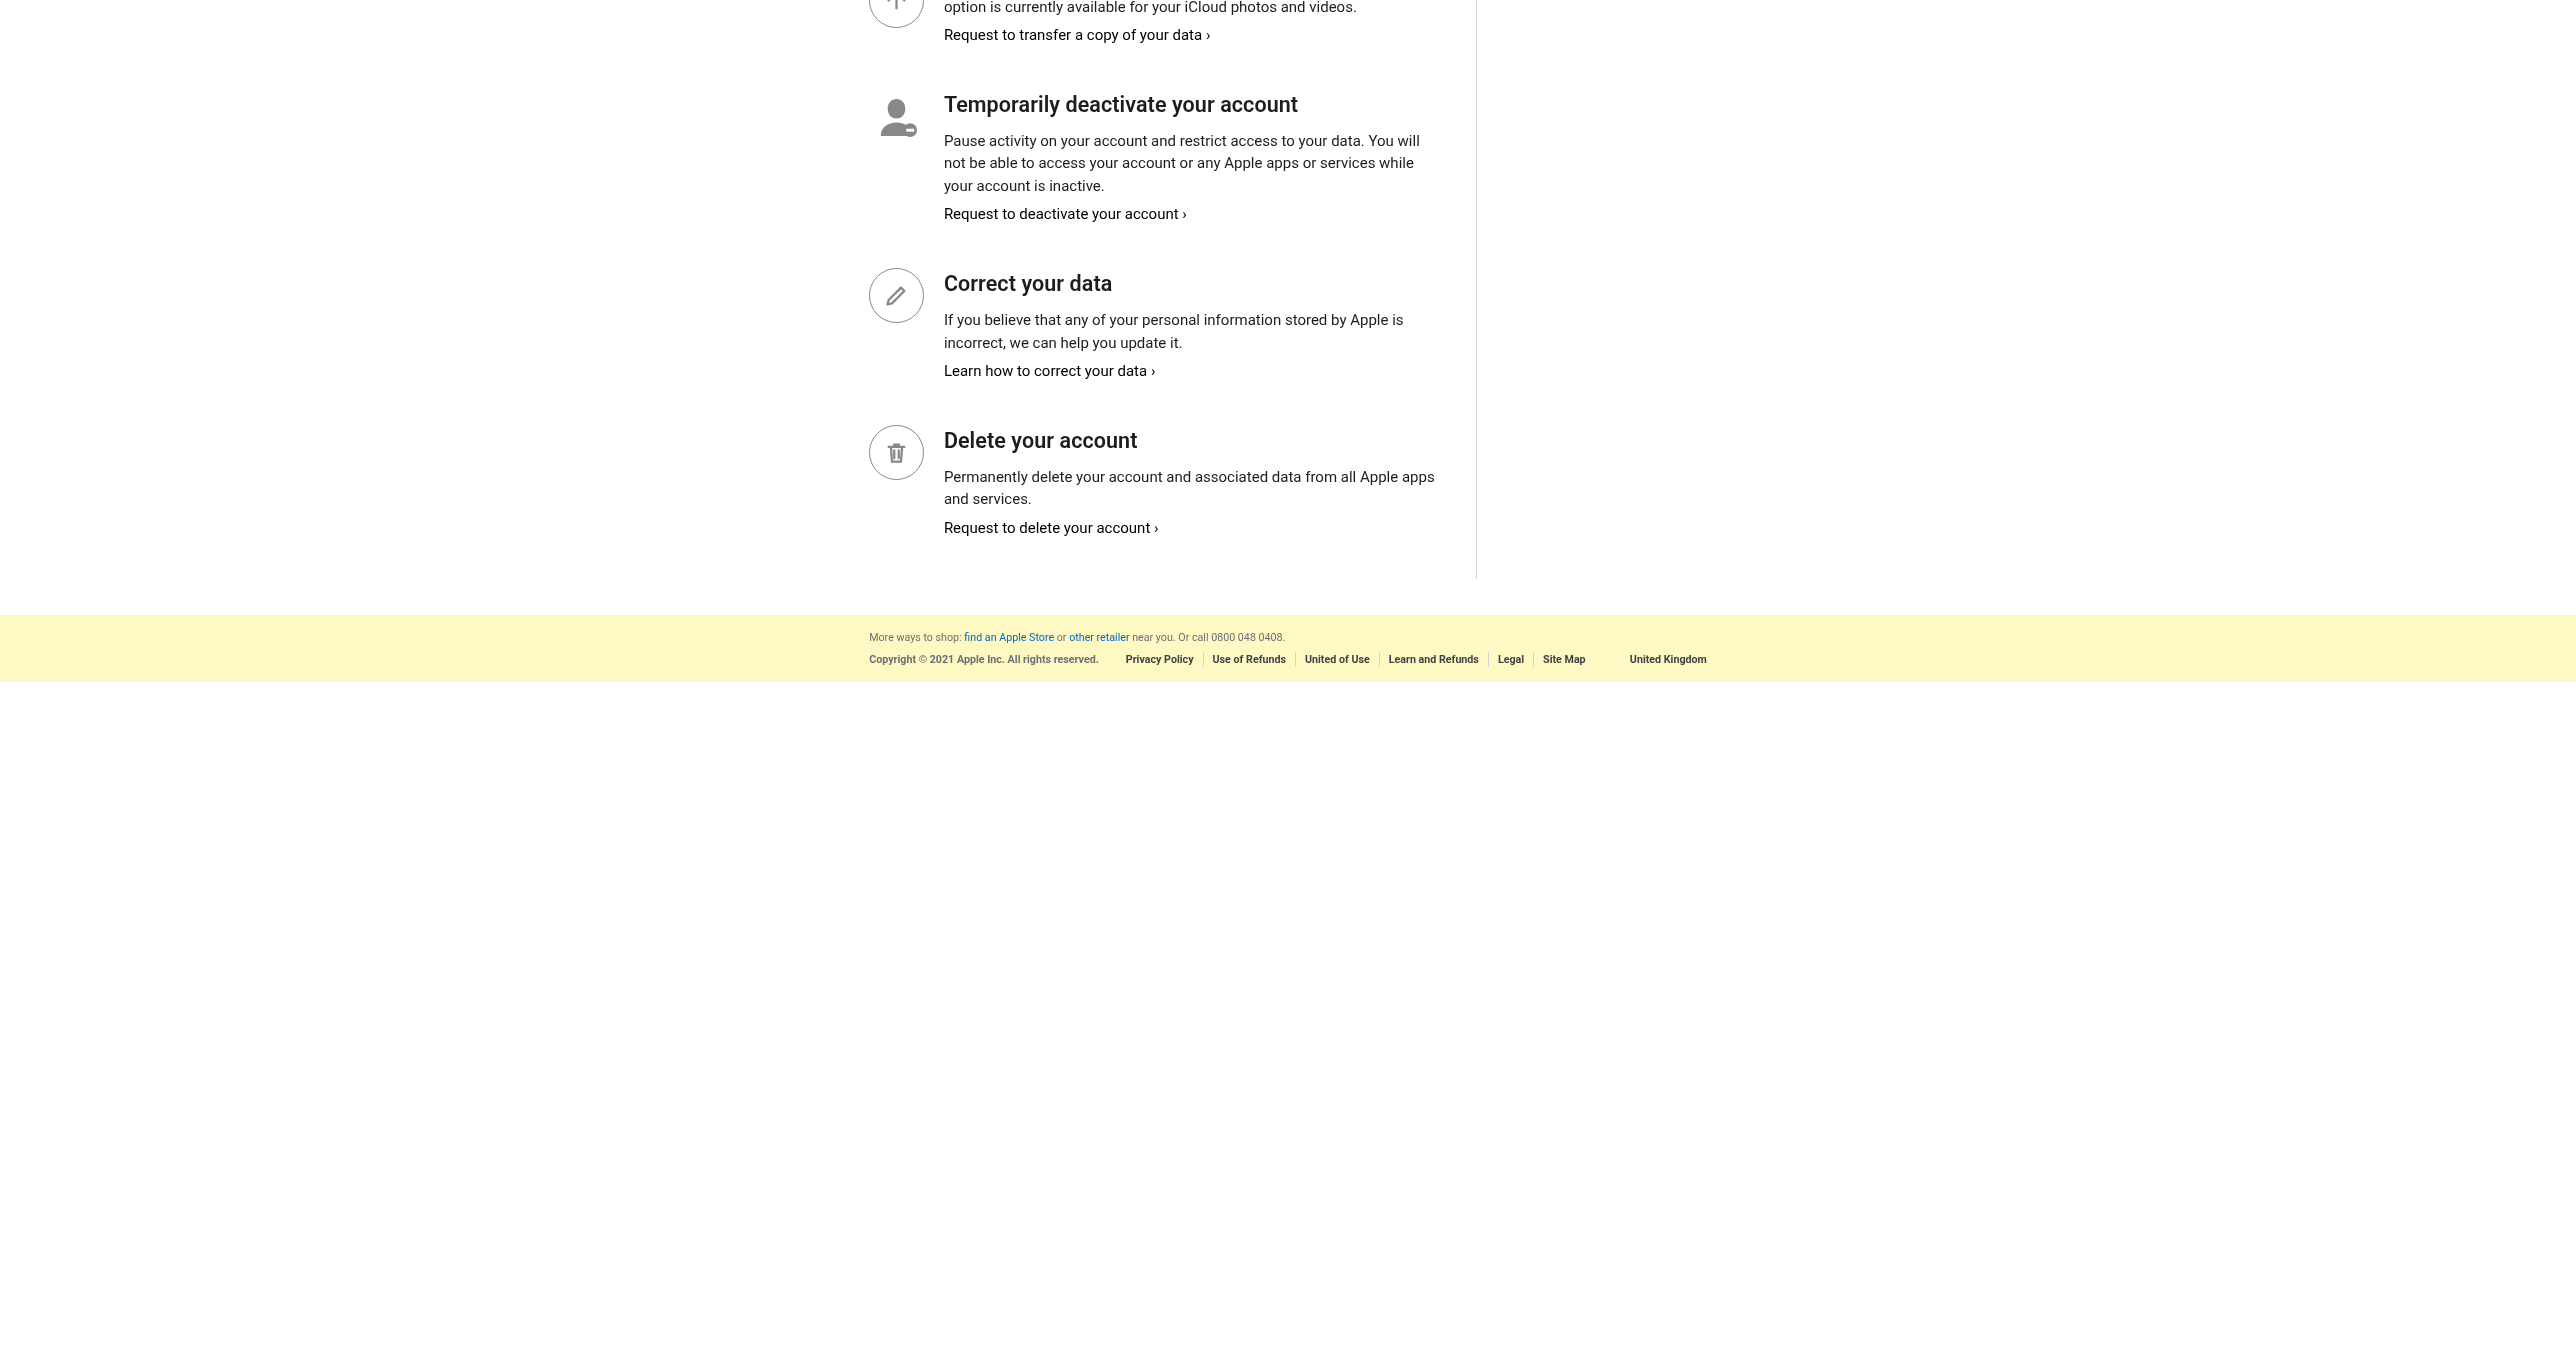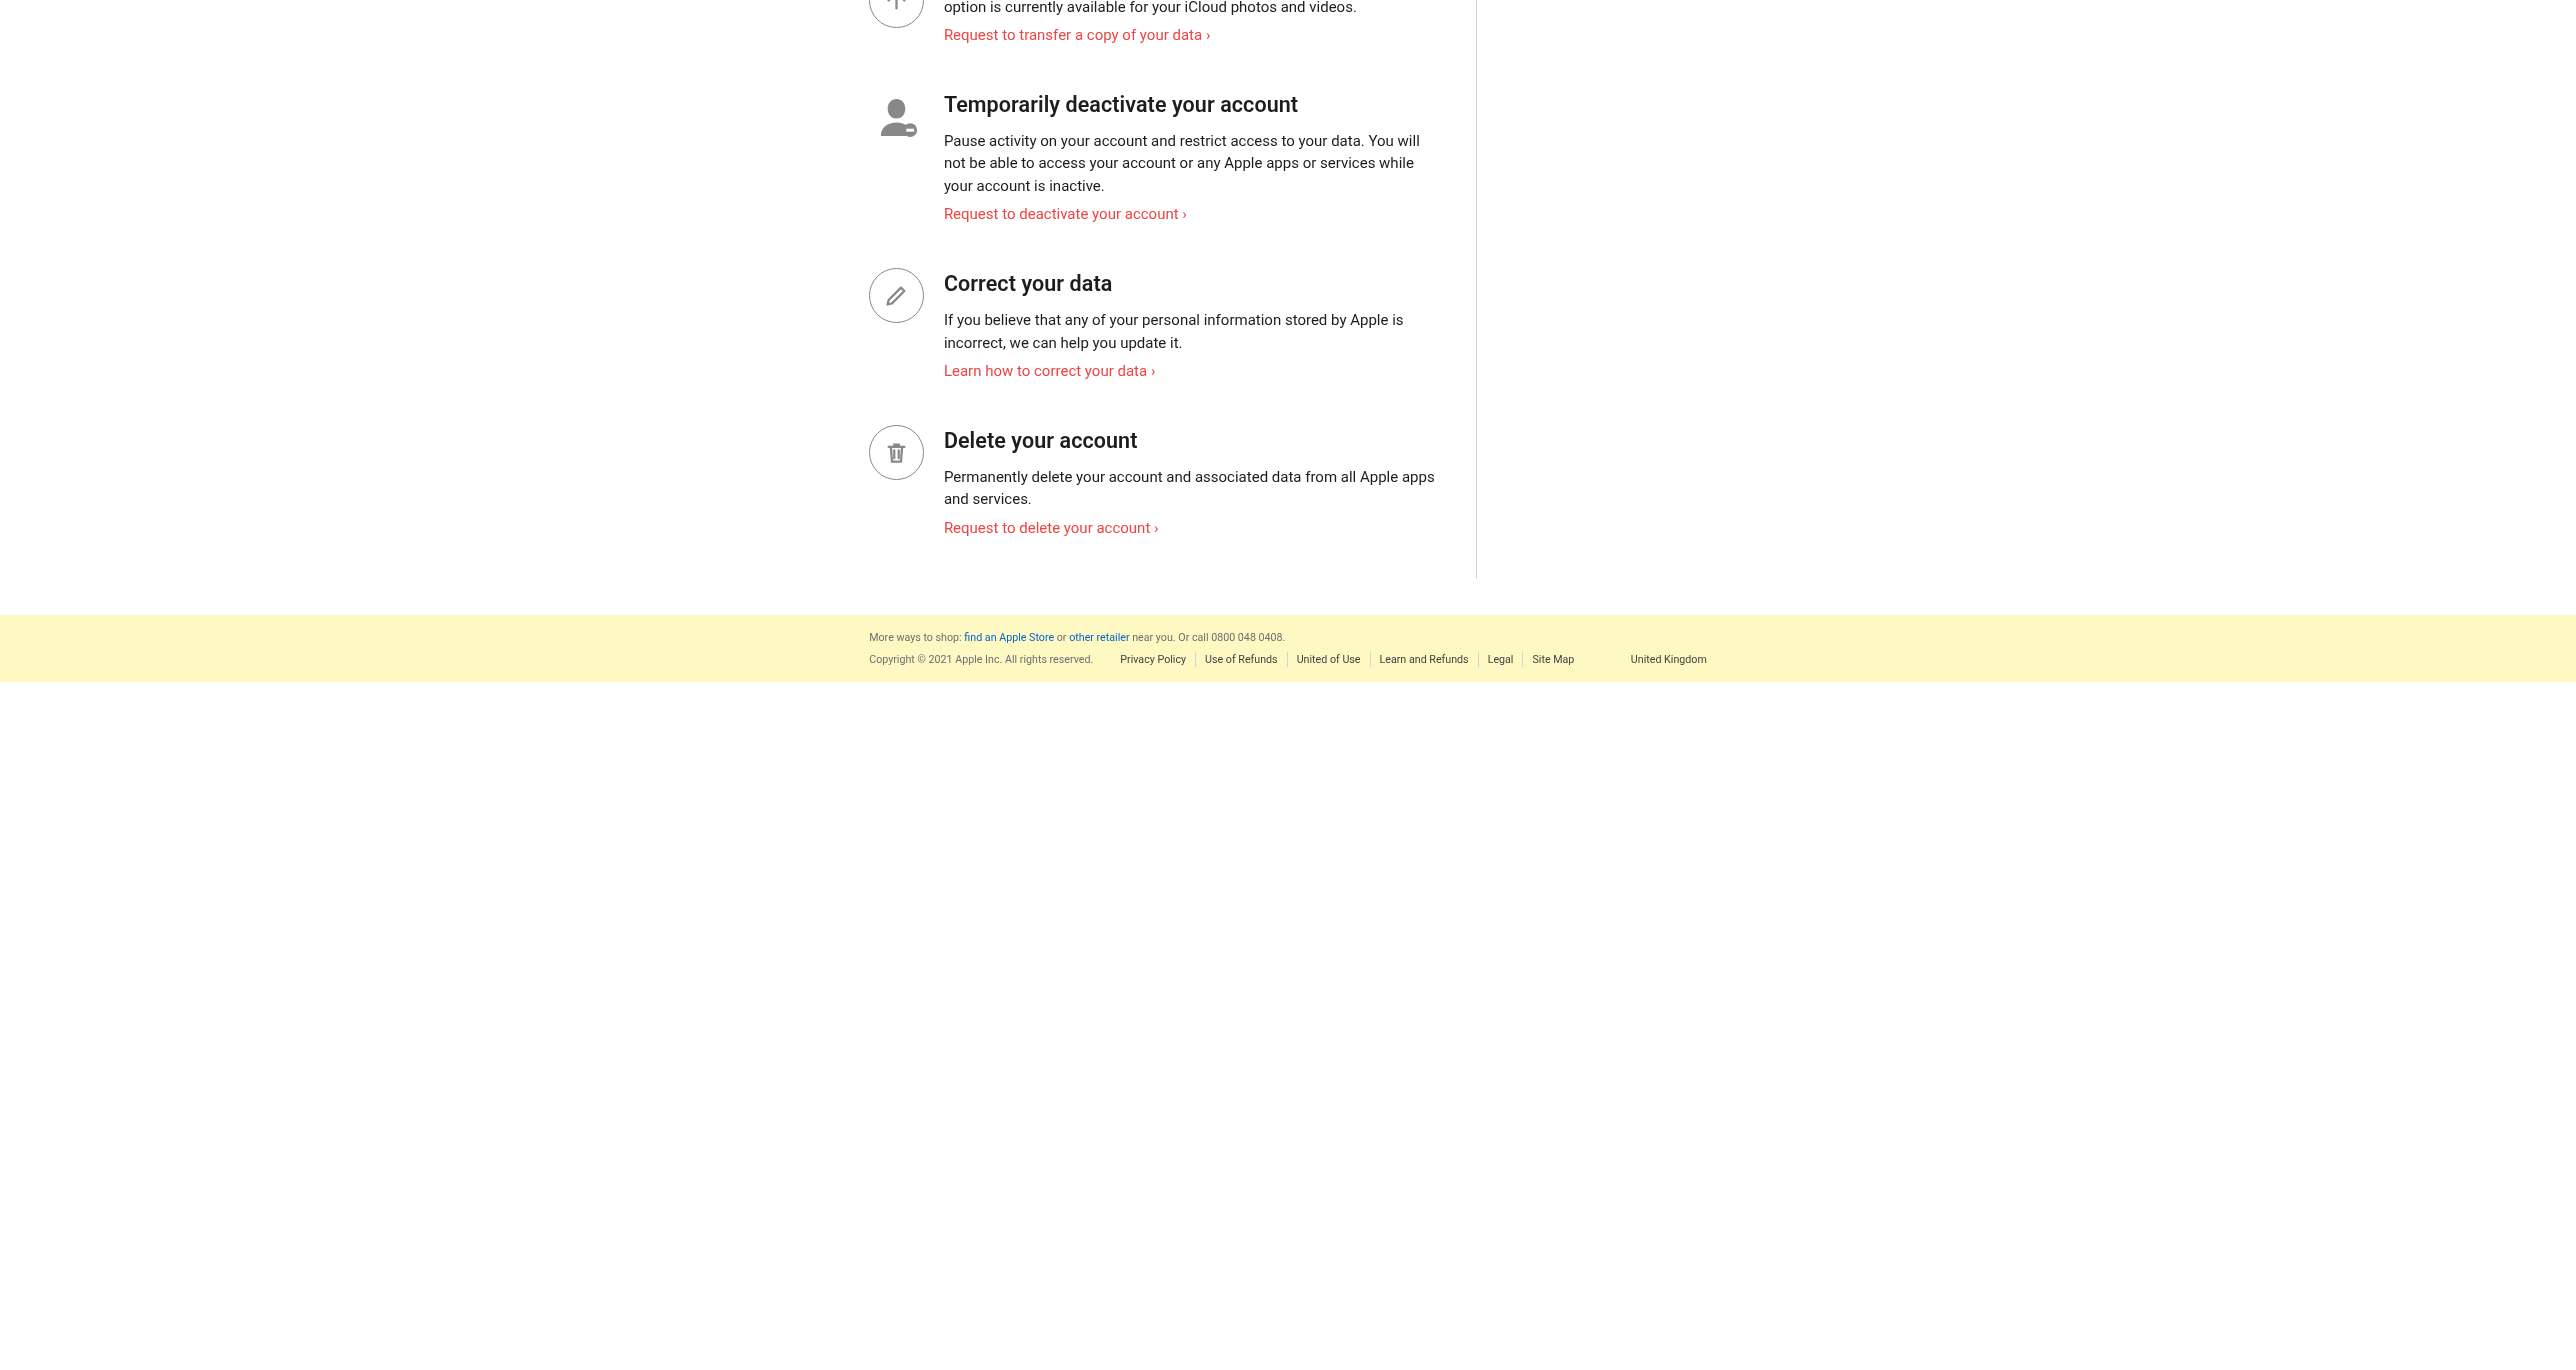--- a/index.html
+++ b/index.html
@@ -78,21 +78,21 @@
       margin-bottom: 9px;
       color: #1d1d1f;
     }
     .section-desc {
       font-size: 15px;
       line-height: 1.52;
       color: #1d1d1f;
       margin-bottom: 5.4px;
     }
     .section-link {
-      color: #ef4444;
+      color: #000000;
       text-decoration: none;
       font-size: 15px;
       cursor: pointer;
     }
     .section-link::after {
       content: " ›";
     }
     .footer {
       background: #fef9c3;
       color: #6e6e73;
@@ -109,20 +109,21 @@
       margin-bottom: 6.3px;
     }
     .footer-shop a {
       color: #06c;
       text-decoration: none;
     }
     .footer-legal-row {
       display: flex;
       align-items: flex-end;
       flex-wrap: wrap;
+      font-weight: bold;
     }
     .footer-copyright {
       margin-right: 27px;
     }
     .footer-links {
       display: inline-flex;
       flex-wrap: wrap;
     }
     .footer-links a {
       color: #424245;

